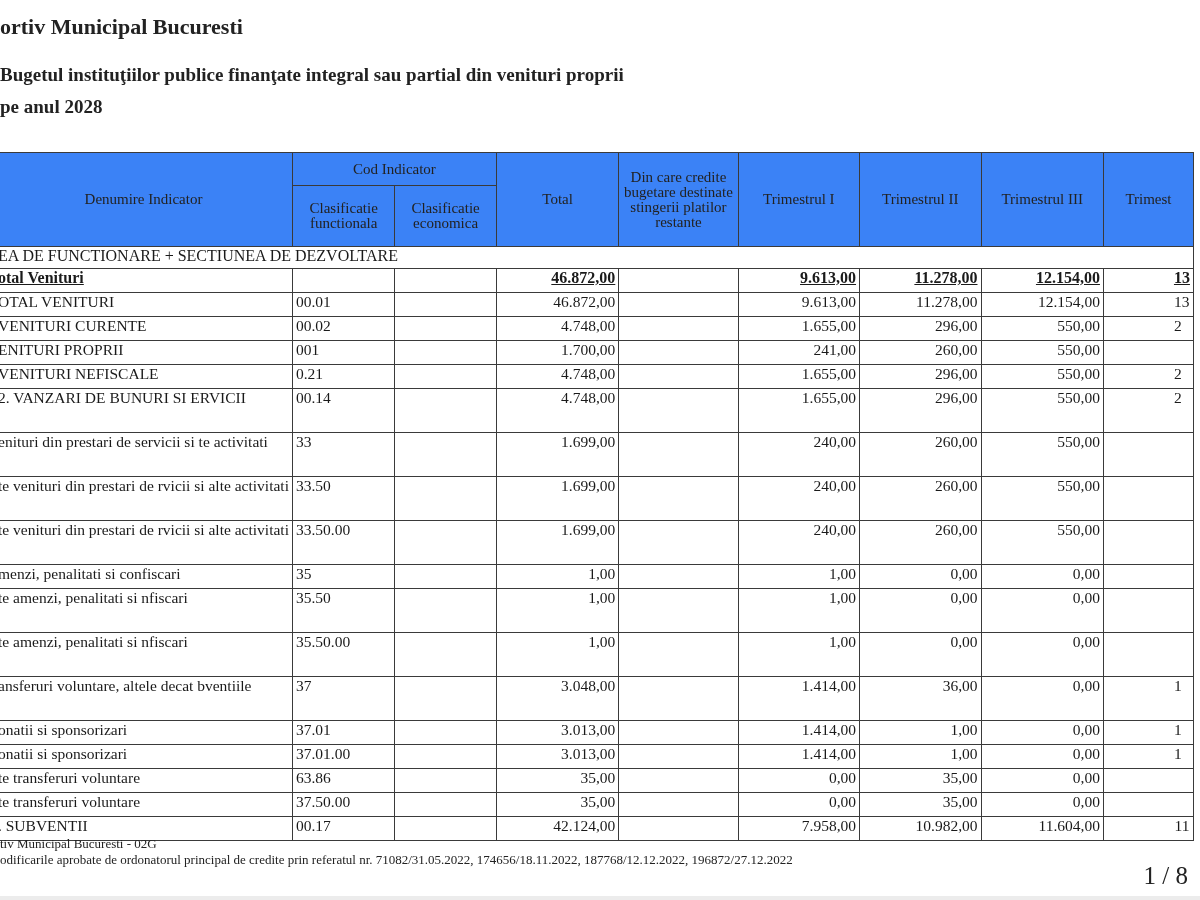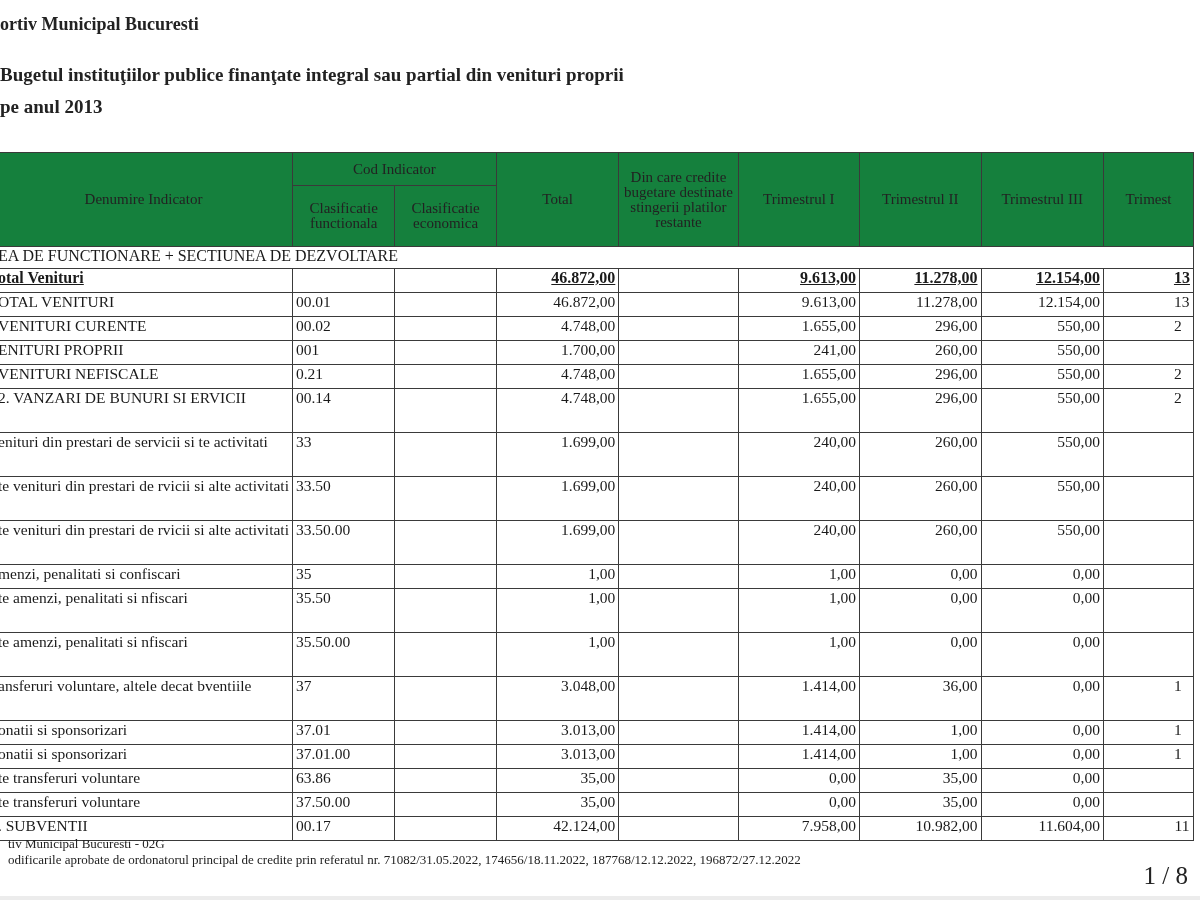--- a/index.html
+++ b/index.html
@@ -2,66 +2,66 @@
 <html><head>
 <meta charset="utf-8">
 <style>
   html, body { margin:0; padding:0; }
   body {
     width:1200px; height:900px; overflow:hidden; position:relative;
     background:#ffffff; color:#1a1a1a;
     font-family:"Liberation Serif","DejaVu Serif",serif;
   }
   .org-name {
-    position:absolute; left:0; top:14px; font-size:18px; font-weight:bold;
+    position:absolute; left:0; top:14px; font-size:22px; font-weight:bold;
     color:#222; white-space:nowrap;
   }
   .title {
     position:absolute; left:0; width:1190px; text-align:left;
     font-size:19px; font-weight:bold; color:#222; white-space:nowrap;
   }
   .title.l1 { top:64px; }
   .title.l2 { top:96px; }
 
   table.budget {
     position:absolute; left:-6px; top:152px;
     border-collapse:collapse; table-layout:fixed;
     font-size:15.5px; color:#1a1a1a;
   }
   table.budget td, table.budget th {
     border:1.3px solid #3a3a3a; padding:0 3px; overflow:hidden;
     white-space:nowrap; line-height:17px; vertical-align:top;
   }
   table.budget thead th {
-    background:#15803d; font-weight:normal; text-align:center; vertical-align:middle;
+    background:#3b82f6; font-weight:normal; text-align:center; vertical-align:middle;
     white-space:normal; font-size:15px; line-height:15px; color:#222;
   }
   .sec-row td { border-left:none; border-right:none; font-size:16px; padding-top:2px; white-space:nowrap; }
   td.num { text-align:right; padding-right:4px; }
   td.name { white-space:normal; line-height:18px; }
   tr.bold td { font-weight:bold; font-size:16px; }
   tr.bold td.num span, tr.bold td.name span { text-decoration:underline; }
   tr.bold td.name span { text-decoration:underline; }
 
   .footer {
-    position:absolute; left:0; font-size:13px; color:#222; white-space:nowrap;padding-left:8px;
+    position:absolute; left:0; font-size:13px; color:#222; white-space:nowrap;
   }
   .footer.f1 { top:836px; }
   .footer.f2 { top:852px; }
   .page-num {
     position:absolute; right:12px; top:862px; font-size:25px; color:#222;
   }
   .bottom-bar { position:absolute; left:0; right:0; top:896px; height:4px; background:#ececec; }
 </style>
 </head>
 <body>
 
 <div class="org-name">ortiv Municipal Bucuresti</div>
 <div class="title l1">Bugetul instituţiilor publice finanţate integral sau partial din venituri proprii</div>
-<div class="title l2">pe anul 2013</div>
+<div class="title l2">pe anul 2028</div>
 
 <table class="budget">
   <colgroup>
     <col style="width:230px">
     <col style="width:110px">
     <col style="width:109px">
     <col style="width:137px">
     <col style="width:136px">
     <col style="width:136px">
     <col style="width:136px">

